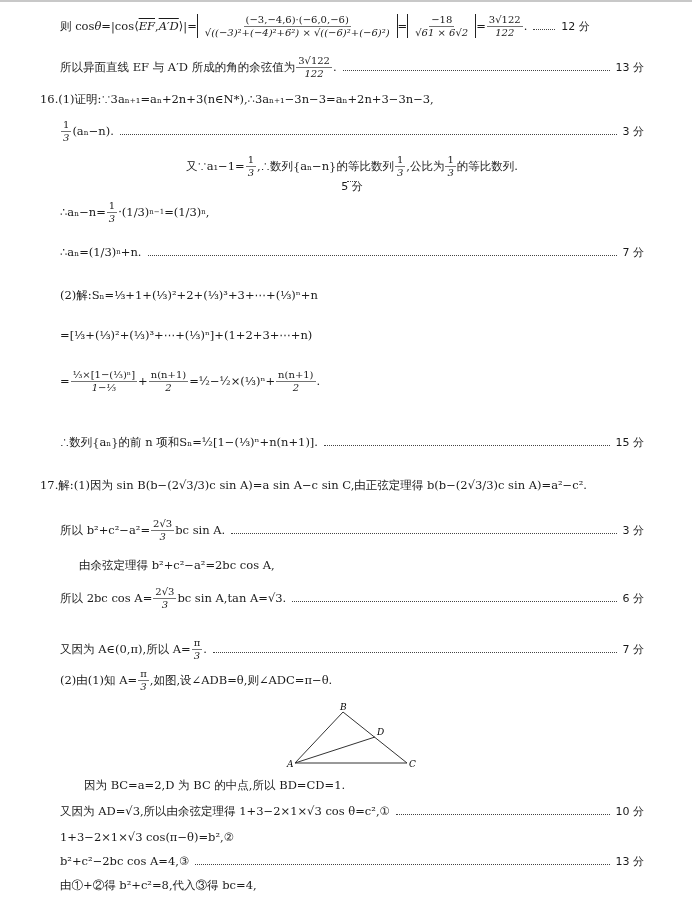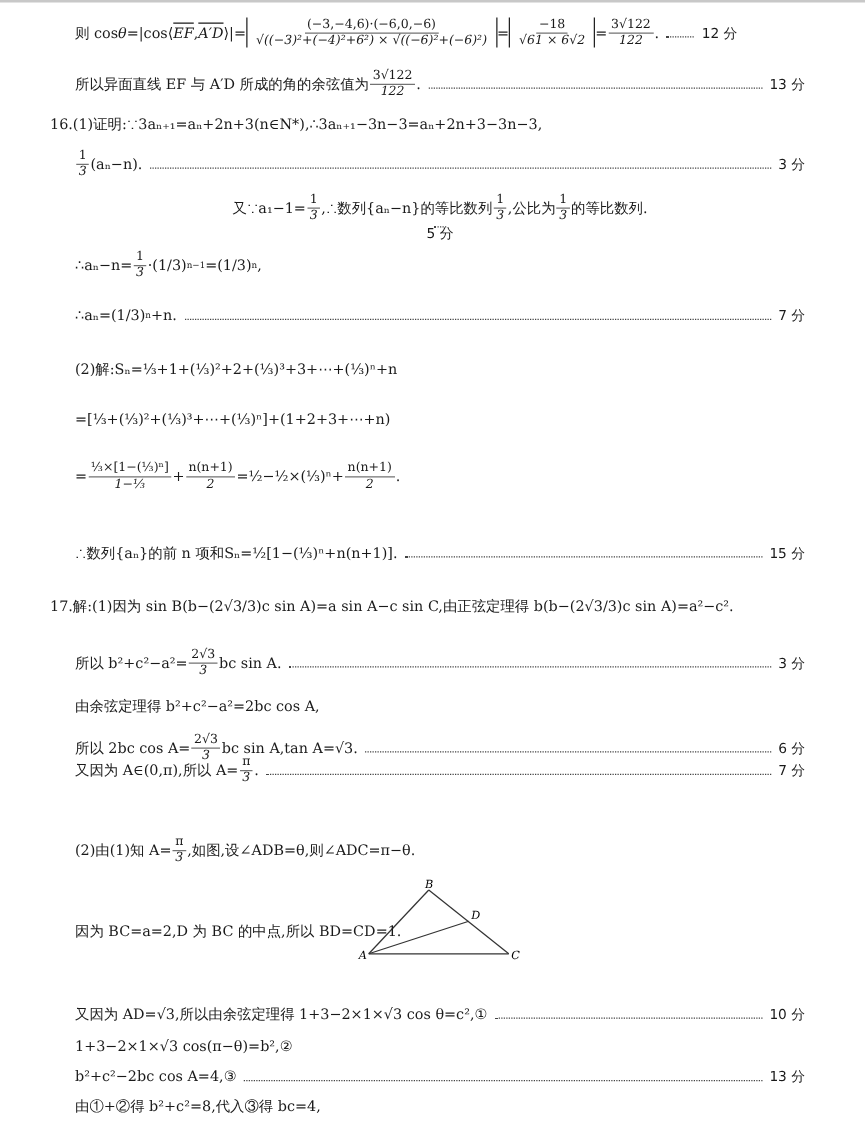--- a/index.html
+++ b/index.html
@@ -186,38 +186,38 @@
       <span class="frac">
         <span class="num">2√3</span>
         <span class="den">3</span>
       </span>
       <span>bc sin A.</span>
     </span>
   <span class="dots"></span>
   <span class="score">3 分</span>
 </div>
 
-<div class="line" style="top:556px;height:18px;">
+<div class="line" style="top:556px;height:18px;margin-left:19px;">
   <span class="content">由余弦定理得 b²+c²−a²=2bc cos A,</span>
 </div>
 
 <div class="line" style="top:582px;height:32px;">
   <span class="content">
       <span>所以 2bc cos A=</span>
       <span class="frac">
         <span class="num">2√3</span>
         <span class="den">3</span>
       </span>
       <span>bc sin A,tan A=√3.</span>
     </span>
   <span class="dots"></span>
   <span class="score">6 分</span>
 </div>
 
-<div class="line" style="top:600px;height:32px;">
+<div class="line" style="top:633px;height:32px;">
   <span class="content">
       <span>又因为 A∈(0,π),所以 A=</span>
       <span class="frac">
         <span class="num">π</span>
         <span class="den">3</span>
       </span>
       <span>.</span>
     </span>
   <span class="dots"></span>
   <span class="score">7 分</span>
@@ -238,21 +238,21 @@
   <line x1="10" y1="63" x2="58" y2="12" stroke="#333" stroke-width="1"></line>
   <line x1="58" y1="12" x2="122" y2="63" stroke="#333" stroke-width="1"></line>
   <line x1="10" y1="63" x2="122" y2="63" stroke="#333" stroke-width="1"></line>
   <line x1="10" y1="63" x2="90" y2="37" stroke="#333" stroke-width="1"></line>
   <text x="55" y="10" font-size="9" font-style="italic" font-family="DejaVu Serif, serif">B</text>
   <text x="92" y="35" font-size="9" font-style="italic" font-family="DejaVu Serif, serif">D</text>
   <text x="2" y="67" font-size="9" font-style="italic" font-family="DejaVu Serif, serif">A</text>
   <text x="124" y="67" font-size="9" font-style="italic" font-family="DejaVu Serif, serif">C</text>
 </svg>
 
-<div class="line" style="top:736px;height:18px;">
+<div class="line" style="top:776px;height:18px;margin-left:24px;">
   <span class="content">因为 BC=a=2,D 为 BC 的中点,所以 BD=CD=1.</span>
 </div>
 
 <div class="line" style="top:802px;height:18px;">
   <span class="content">又因为 AD=√3,所以由余弦定理得 1+3−2×1×√3 cos θ=c²,①</span>
   <span class="dots"></span>
   <span class="score">10 分</span>
 </div>
 
 <div class="line" style="top:828px;height:18px;">

